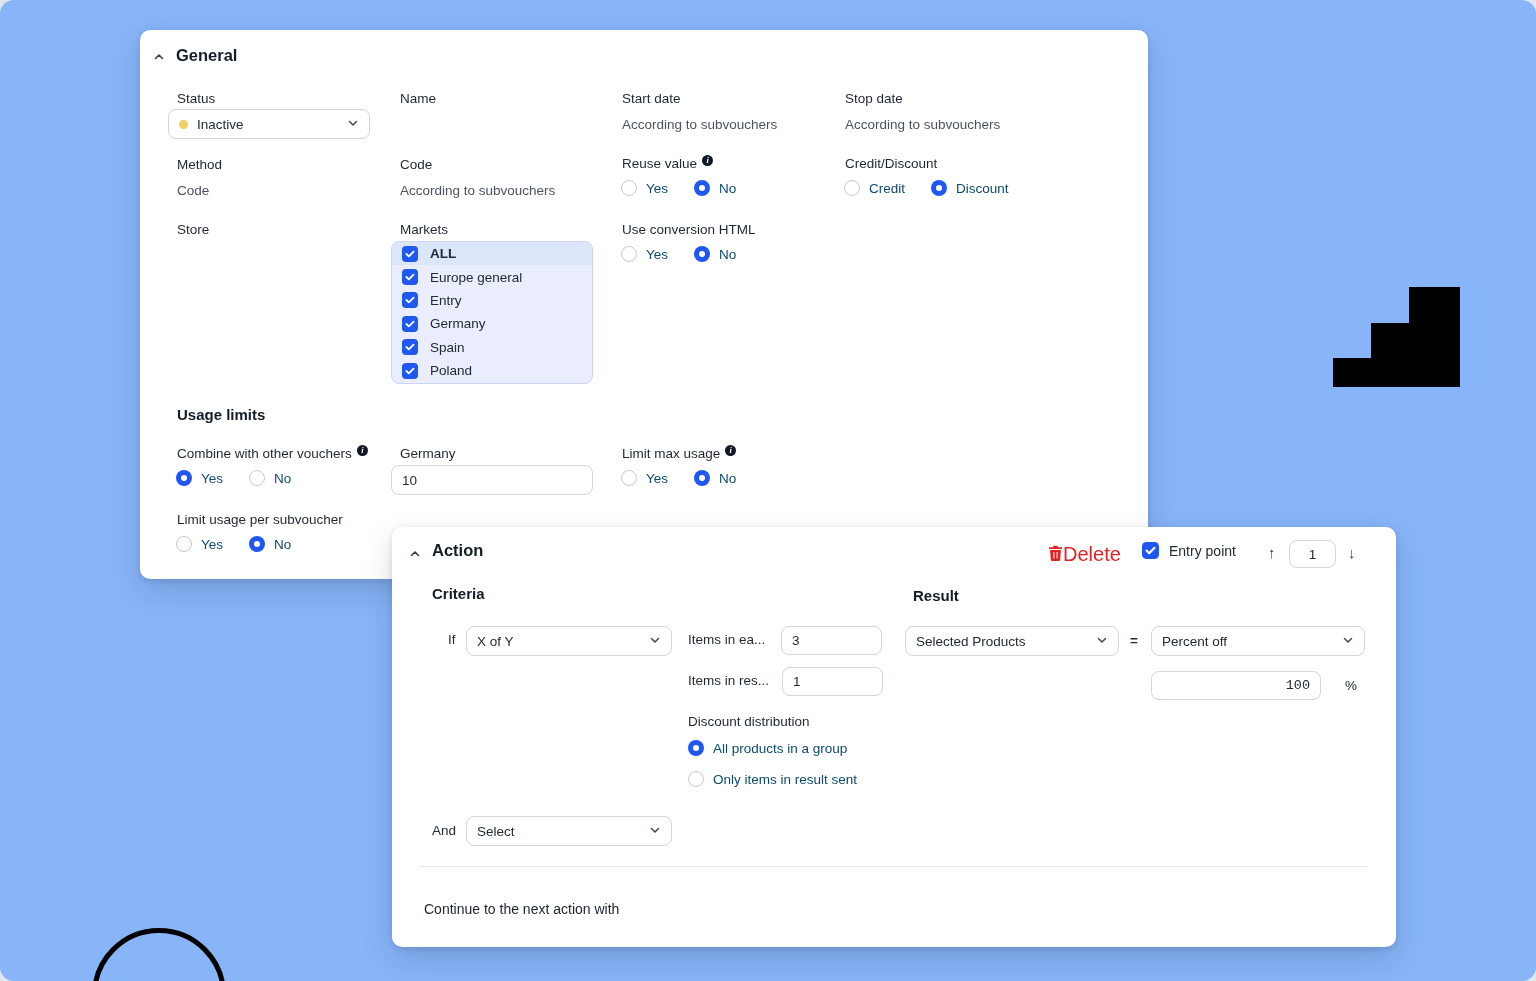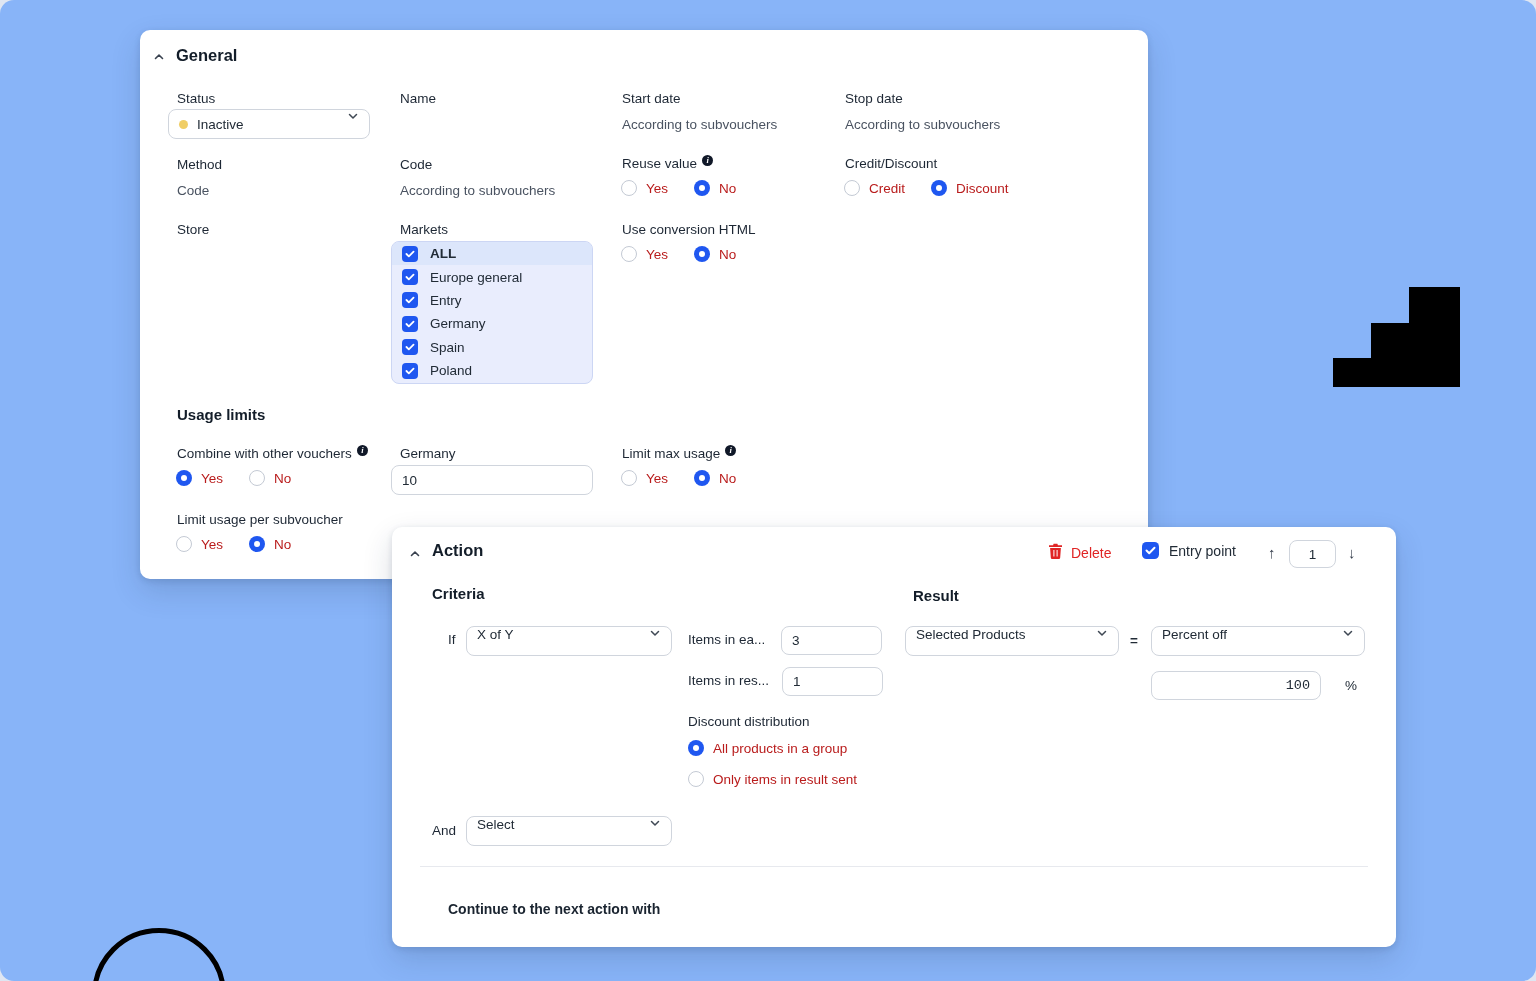--- a/index.html
+++ b/index.html
@@ -15,44 +15,44 @@
     background:var(--background);border-radius:14px;
     font-family:"Liberation Sans","DejaVu Sans",sans-serif;color:#212b36;
   }
   .card{position:absolute;background:#fff;border-radius:10px;
     box-shadow:0 2px 6px rgba(23,43,77,.14),0 12px 30px rgba(23,43,77,.16)}
   .abs{position:absolute}
   .lbl{font-size:13.5px;font-weight:500;color:#1d2734;white-space:nowrap}
   .val{font-size:13.5px;color:#4a5361;white-space:nowrap}
   .h1{font-size:16.5px;font-weight:700;color:#131d29;white-space:nowrap}
   .h2{font-size:15px;font-weight:700;color:#131d29;white-space:nowrap}
-  .field{position:absolute;display:flex;background:#fff;
+  .field{position:absolute;display:flex;align-items:center;background:#fff;
     border:1px solid #d0d5dd;border-radius:8px;height:30px;padding:0 10px;
     font-size:13.5px;color:#212b36}
   .field.select{justify-content:space-between;cursor:pointer}
   input.field{outline:none;font-family:inherit}
   .row{position:absolute;display:flex;align-items:center}
-  .opt{display:flex;align-items:flex-end;gap:9px;font-size:13.5px;color:#b91c1c}
+  .opt{display:flex;align-items:flex-end;gap:9px;font-size:13.5px;color:#0c4a6e}
   .radio{width:16px;height:16px;border-radius:50%;flex:none}
   .radio.off{border:1.5px solid #c4cad4;background:#fff}
   .radio.on{background:var(--accent);position:relative}
   .radio.on::after{content:"";position:absolute;left:5px;top:5px;width:6px;height:6px;border-radius:50%;background:#fff}
   .cbx{width:17px;height:17px;border-radius:4.5px;background:var(--accent);
     display:flex;align-items:center;justify-content:center;flex:none;cursor:pointer}
   .info{display:inline-flex;width:11px;height:11px;border-radius:50%;background:#101828;
     color:#fff;font-size:8.5px;font-weight:700;align-items:center;justify-content:center;
     margin-left:5px;position:relative;top:-5px;font-family:"Liberation Serif",serif;font-style:italic}
   .markets{position:absolute;background:#e9edfd;border:1px solid #ccd6f4;border-radius:8px;overflow:hidden}
   .mrow{display:flex;align-items:center;gap:12px;height:23.4px;padding:0 10px;font-size:13.5px;cursor:pointer}
   .mrow.first{background:#dce6fb;font-weight:700}
   .mcbx{width:16px;height:16px;border-radius:4px;background:var(--accent);
     display:flex;align-items:center;justify-content:center;flex:none}
   .divider{position:absolute;height:1px;background:#e7e9ee}
-  .danger-btn{display:flex;align-items:center;gap:8px;color:var(--danger);
-    font-size:14px;font-weight:500;cursor:pointer}
+  .danger-btn{display:flex;align-items:center;color:var(--danger);
+    font-size:20px;font-weight:500;cursor:pointer}
   .arrowbtn{font-size:15px;color:#39414f;cursor:pointer;line-height:1}
   .dot{width:9px;height:9px;border-radius:50%;background:var(--status-dot);flex:none;margin-right:9px}
   .stair{position:absolute;background:#000}
   .circle{position:absolute;border:5px solid #000;border-radius:50%;background:transparent}
   .eq{font-size:13.5px;font-weight:600;color:#212b36}
   .pct{font-size:13.5px;color:#212b36}
 </style>
 </head>
 <body>
 
@@ -334,16 +334,16 @@
             <path d="M2.5 4.5 L6 8 L9.5 4.5" stroke="#3f4854" stroke-width="1.5" fill="none" stroke-linecap="round" stroke-linejoin="round"></path>
           </svg>
       </span>
     </div>
 
     <input class="field" style="left: 759px; top: 144px; width: 170px; height: 29px; text-align: right; font-family: Liberation Mono, monospace;" value="100">
     <div class="abs pct" style="left:953px;top:151px">%</div>
 
     <div class="divider" style="left:28px;top:339px;width:948px"></div>
 
-    <div class="abs" style="left:56px;top:374px;font-size:14px;font-weight:700;color:#1a2430;white-space:nowrap">Continue to the next action with</div>
+    <div class="abs" style="left:32px;top:374px;font-size:14px;font-weight:400;color:#1a2430;white-space:nowrap">Continue to the next action with</div>
   </div>
 
 </div>
 
 </body></html>

